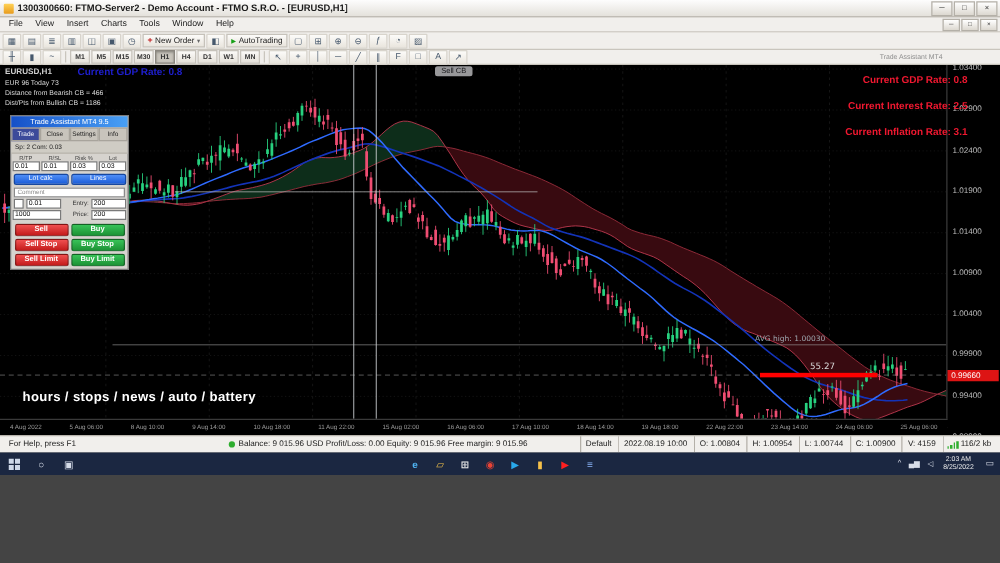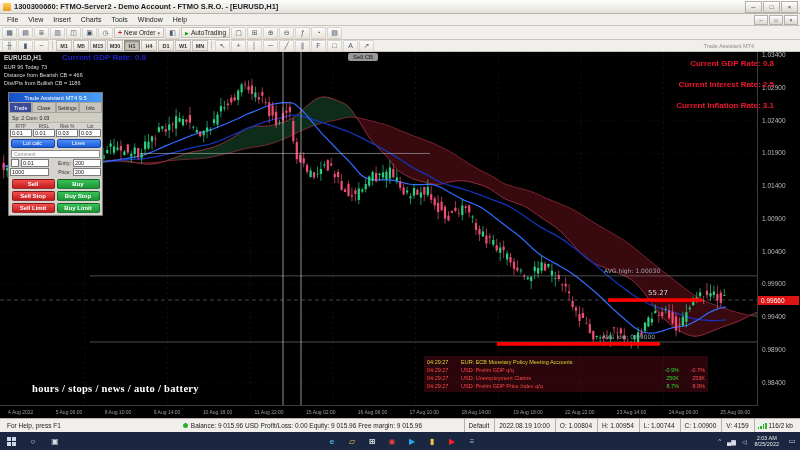--- a/index.html
+++ b/index.html
@@ -1,16 +1,16 @@
 <!DOCTYPE html>
 <html><head>
 <meta charset="utf-8">
 <style>
   html,body{margin:0;padding:0;background:#444;}
-  .screen{position:relative;width:800px;height:450px;overflow:hidden;background:#000;
+  .screen{position:relative;width:800px;height:380px;overflow:hidden;background:#000;
           font-family:"Liberation Sans","DejaVu Sans",sans-serif;-webkit-font-smoothing:antialiased;user-select:none;}
   .flex1{flex:1;}
   
   .mt4{position:absolute;left:0;top:0;right:0;bottom:18px;display:flex;flex-direction:column;background:#d6d3ce;}
   .titlebar{height:13px;background:linear-gradient(#fdfdfd,#e4e1db);display:flex;align-items:center;
             padding:0 2px;font-size:7.5px;color:#1a1a1a;border-bottom:1px solid #b8b4ac;}
   .app-icon{width:8px;height:8px;background:linear-gradient(#ffd257,#e89b1c);border-radius:1px;margin:0 3px 0 1px;}
   .title{font-weight:bold;white-space:nowrap;overflow:hidden;}
   .wctrls{margin-left:auto;display:flex;}
   .wbtn{width:15px;height:10px;display:flex;align-items:center;justify-content:center;font-size:6px;color:#333;
@@ -45,21 +45,21 @@
          display:flex;justify-content:space-between;align-items:center;padding:0 8px;}
   .taxis .tl{font-size:5px;color:#9c9c9c;white-space:nowrap;}
   .ov{position:absolute;}
   .sym{left:4px;top:2px;font-size:6.5px;font-weight:bold;color:#cfcfcf;}
   .gdpl{left:62px;top:1px;font-size:8px;font-weight:bold;color:#1f1fd0;white-space:nowrap;}
   #ind-lines{left:4px;top:11px;}
   .indl{font-size:5.5px;color:#dcdcdc;line-height:8px;white-space:nowrap;}
   .badge{left:348px;top:1px;background:#98989a;color:#16161a;font-size:6px;padding:1px 5px;border-radius:2px;}
   #notes-right{right:26px;top:1px;text-align:right;}
   .note{font-size:8px;font-weight:bold;color:#f01830;line-height:21px;white-space:nowrap;}
-  .watermark{left:32px;bottom:24px;font-size:10.5px;font-weight:bold;color:#ffffff;letter-spacing:.3px;font-family:Liberation Serif, serif;}
+  .watermark{left:18px;bottom:24px;font-size:10.5px;font-weight:bold;color:#ffffff;letter-spacing:.3px;}
   #news-box{left:424px;top:304px;width:278px;background:rgba(150,18,40,.28);padding:2px 3px;}
   .news-row{display:grid;grid-template-columns:32px 1fr 27px 24px;gap:2px;font-size:5.5px;line-height:8px;}
   .news-v{text-align:right;}
   
   .tpanel{position:absolute;left:8px;top:40px;width:93px;background:#d6d3ce;border:1px solid #7a7a7a;font-size:6px;
           box-shadow:1px 1px 2px rgba(0,0,0,.5);}
   .tp-head{background:linear-gradient(90deg,#1550c8,#49a0f5);color:#fff;font-size:5.8px;padding:1.5px 2px;text-align:center;white-space:nowrap;}
   .tp-tabs{display:grid;grid-template-columns:repeat(4,1fr);}
   .tp-tab{font-size:5.2px;text-align:center;padding:1.5px 0;border:1px solid #a8a49c;background:#c8c4bc;color:#222;}
   .tp-tab.active{background:#3c4a9a;color:#fff;}

